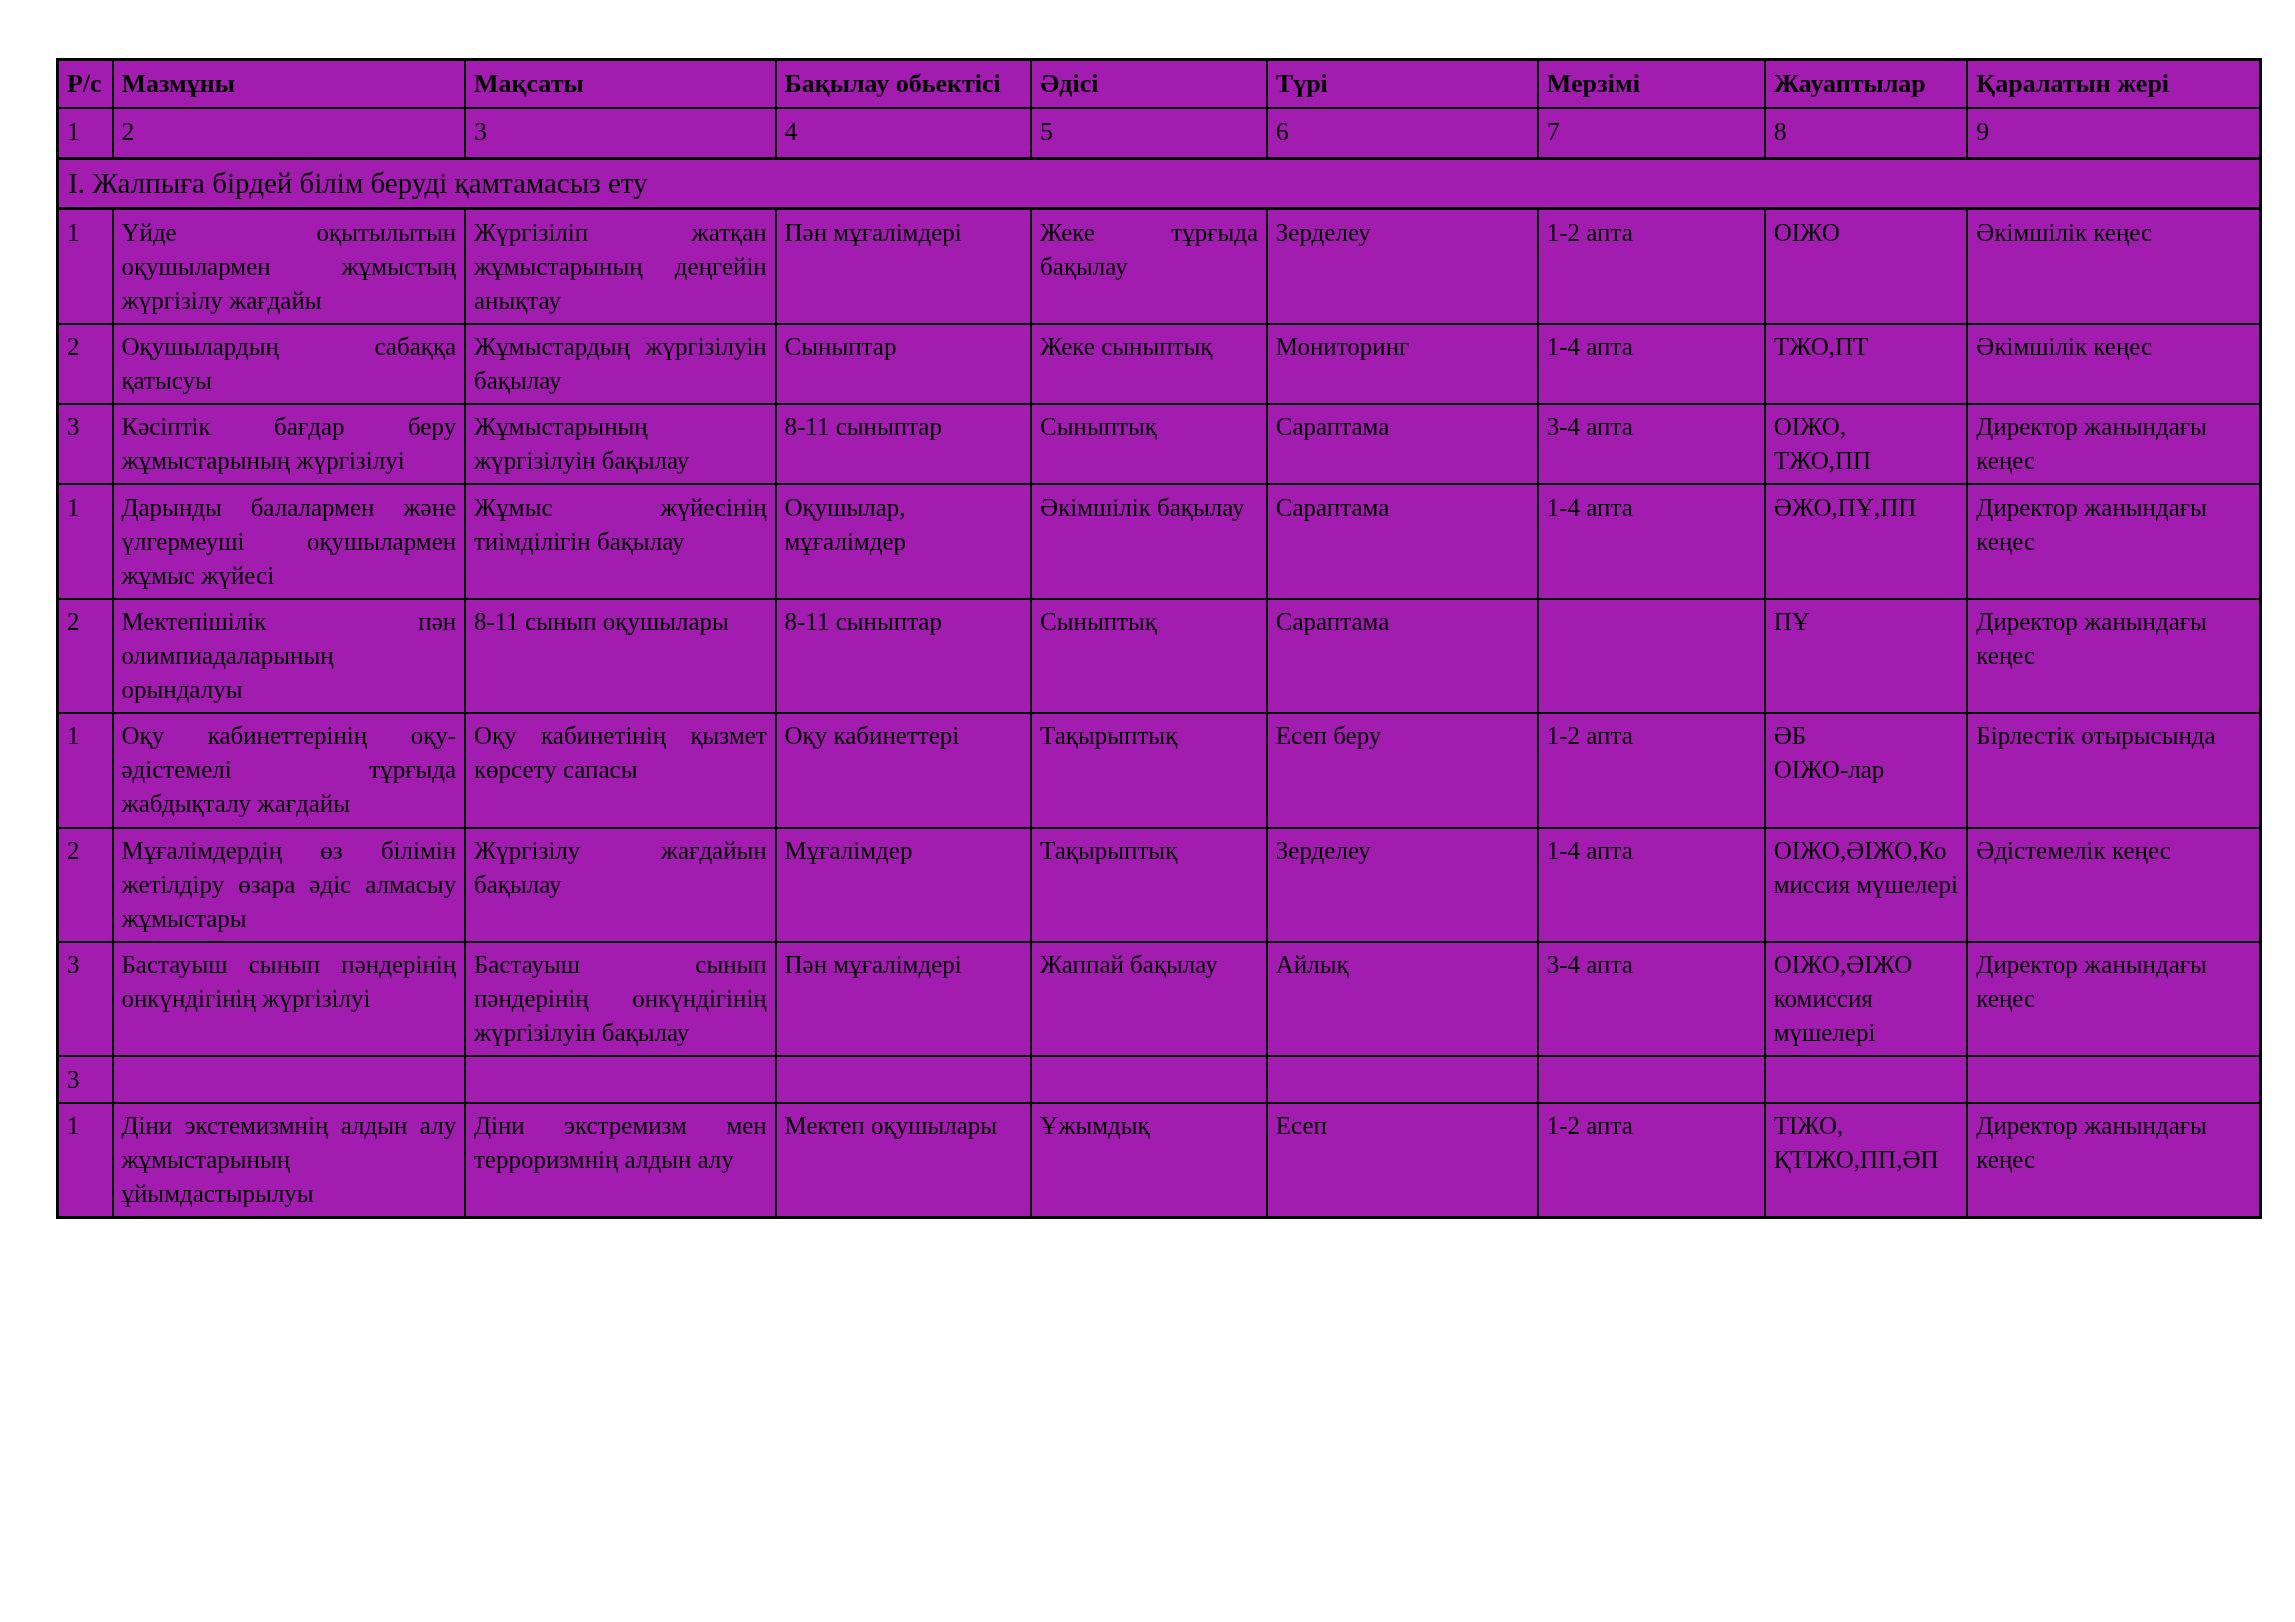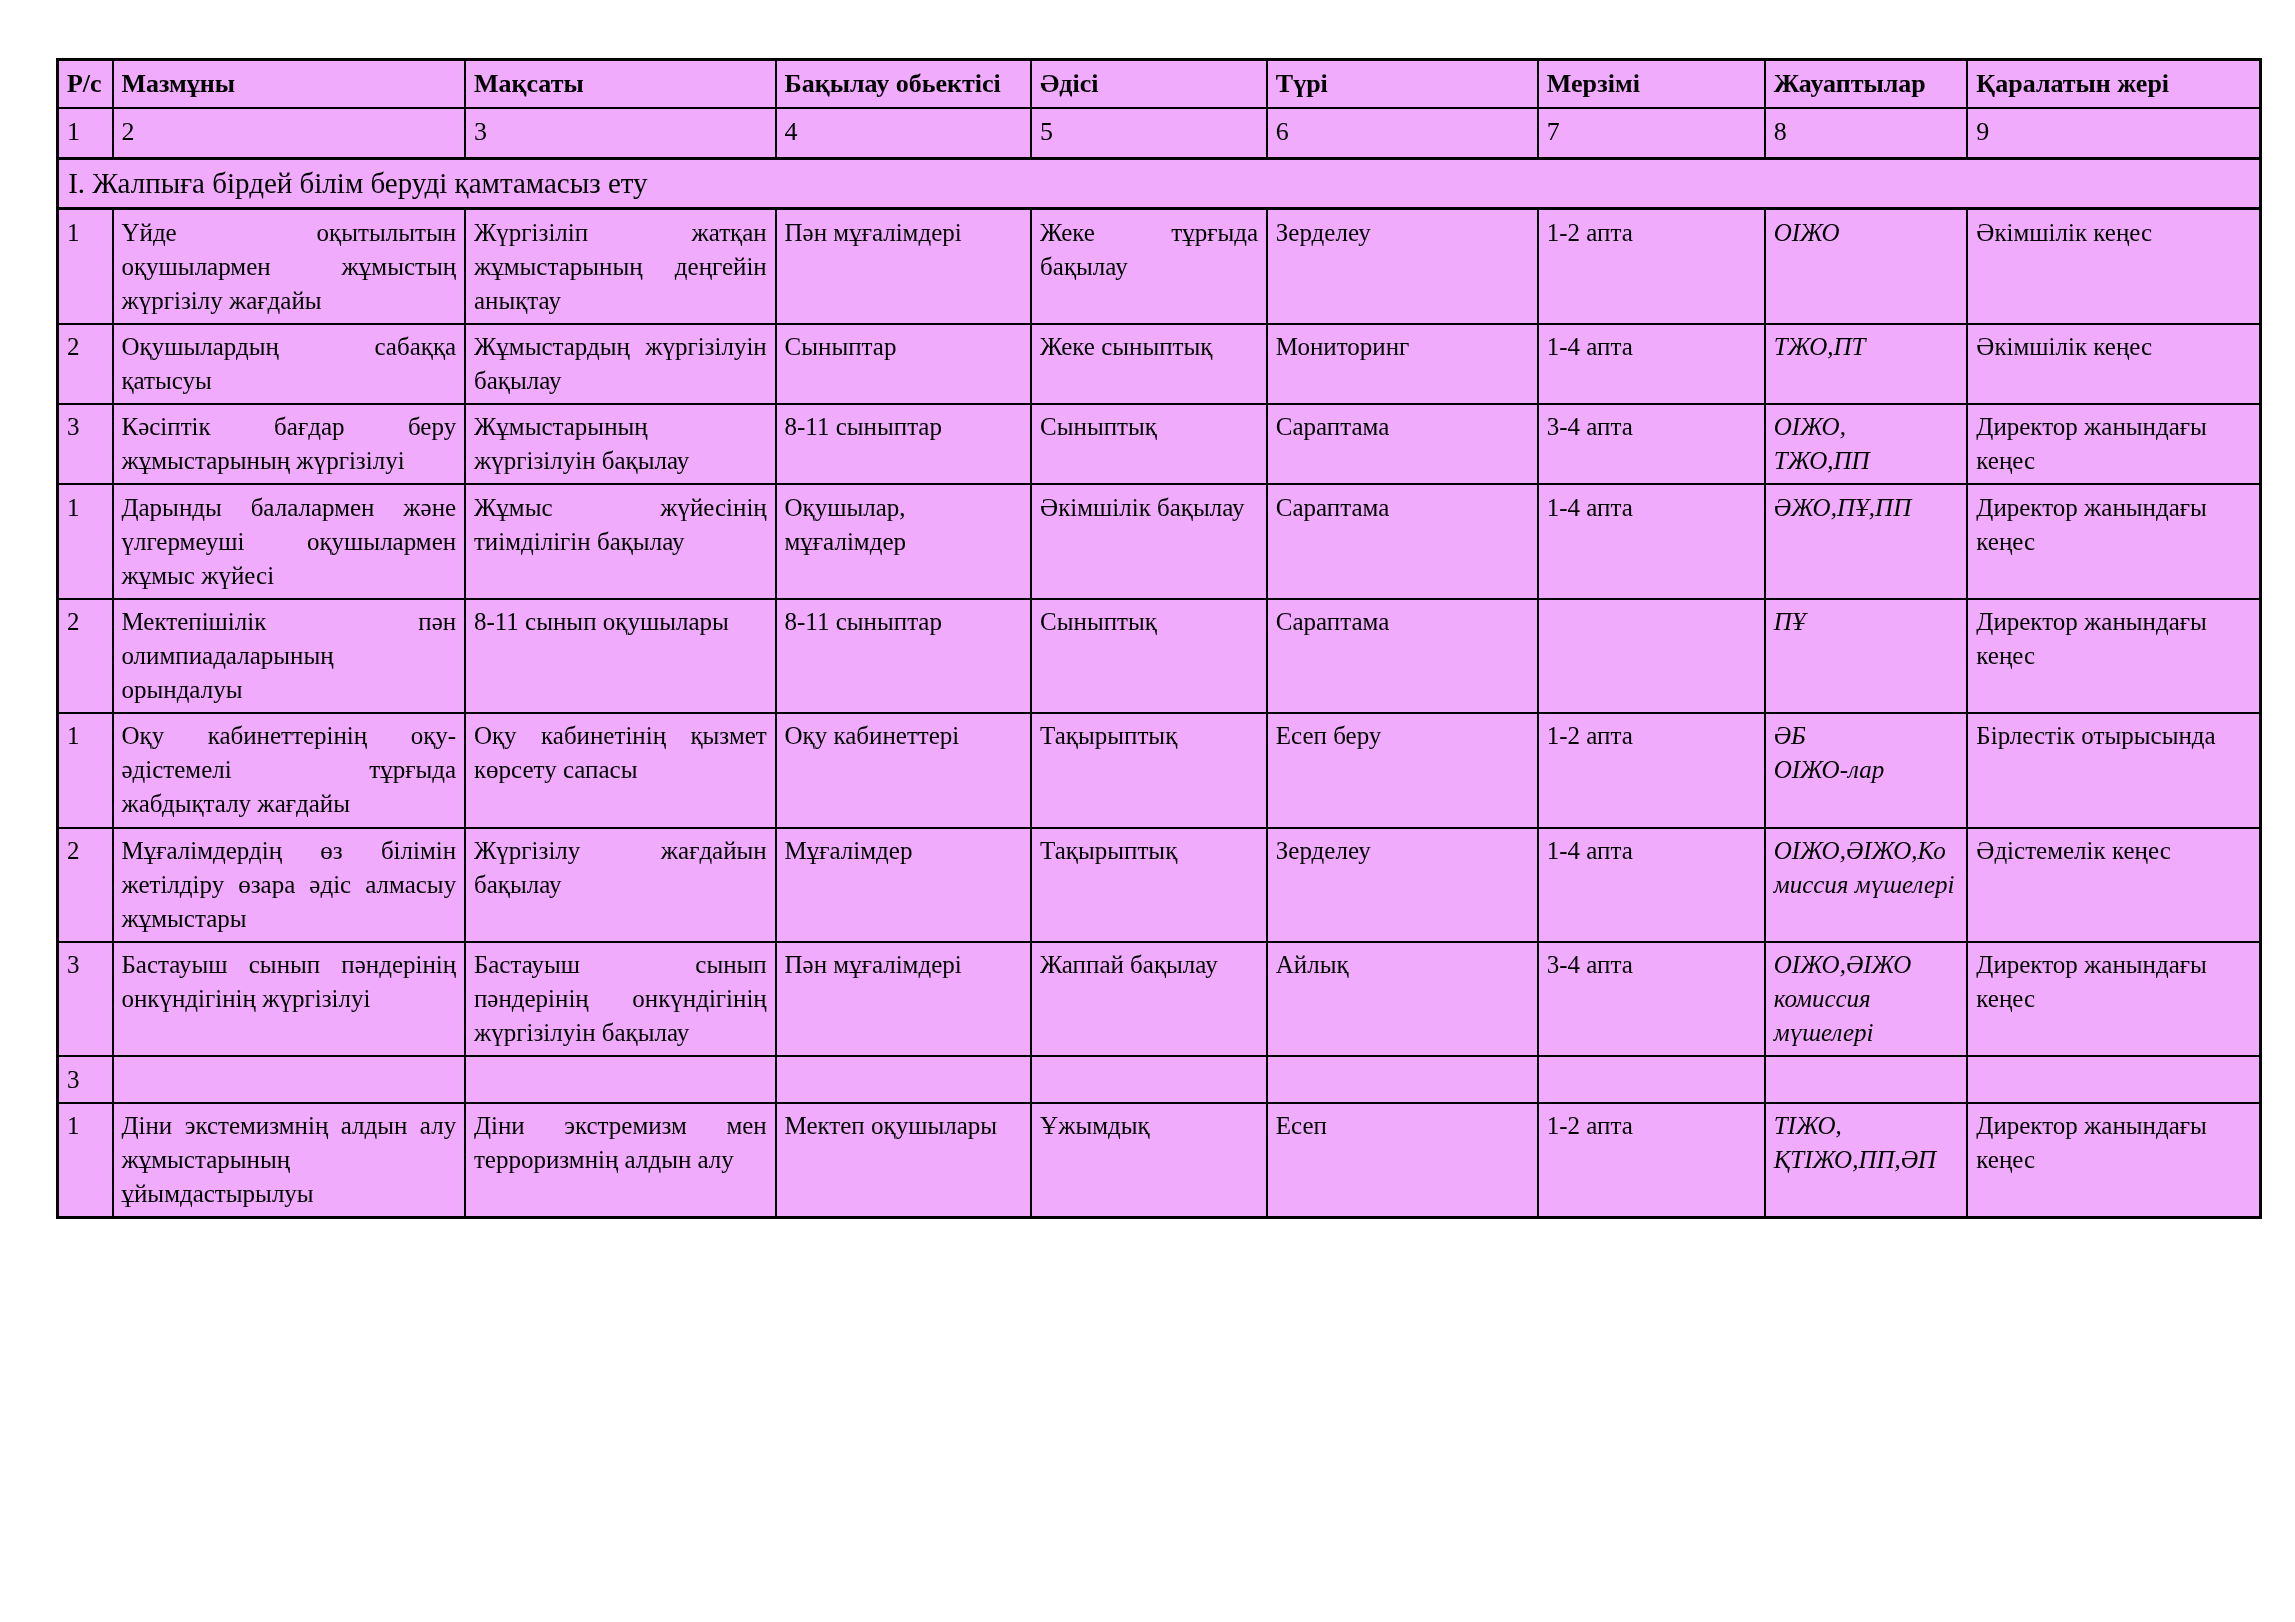--- a/index.html
+++ b/index.html
@@ -17,21 +17,21 @@
     height: 1623px;
     background: #ffffff;
   }
   table.plan {
     position: absolute;
     left: 56px;
     top: 58px;
     width: 2206px;
     border-collapse: collapse;
     table-layout: fixed;
-    background: #f0abfc;
+    background: #a21caf;
   }
   table.plan th, table.plan td {
     border: 2px solid #000000;
     vertical-align: top;
     padding: 5.2px 7.9px;
     font-size: 25px;
     line-height: 1.36;
     white-space: pre-line;
     overflow: hidden;
   }
@@ -51,21 +51,21 @@
     border-bottom-width: 3.3px;
     white-space: normal;
   }
   tr.datarow { border-top: 2.6px solid #000; }
   tr.datarow td:nth-child(2),
   tr.datarow td:nth-child(3),
   tr.datarow td:nth-child(5) {
     text-align: justify;
     text-align-last: left;
   }
-  tr.datarow td:nth-child(8) { overflow-wrap: anywhere; font-style: italic; }
+  tr.datarow td:nth-child(8) { overflow-wrap: anywhere; }
   tr.emptyrow td { height: 34px; }
 </style>
 </head>
 <body>
 
 <div class="sheet">
   <table class="plan">
     <colgroup>
       <col style="width:2.5%">
         <col style="width:16.0%">

